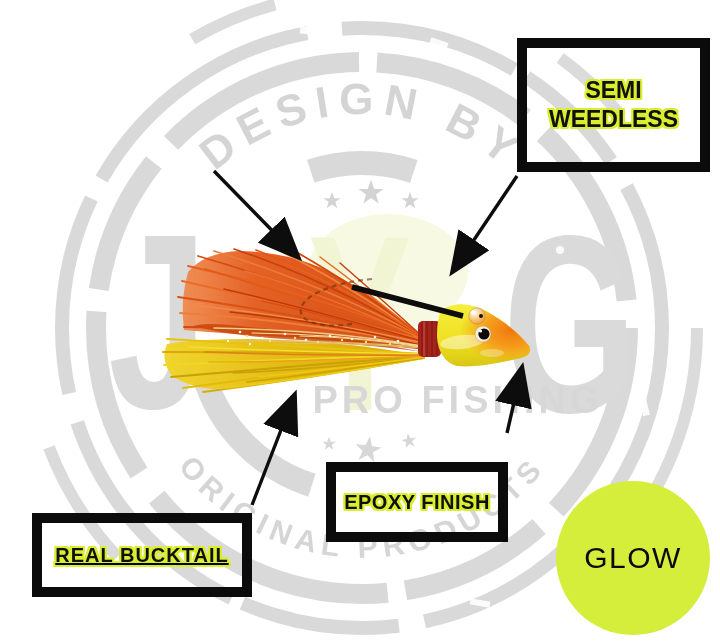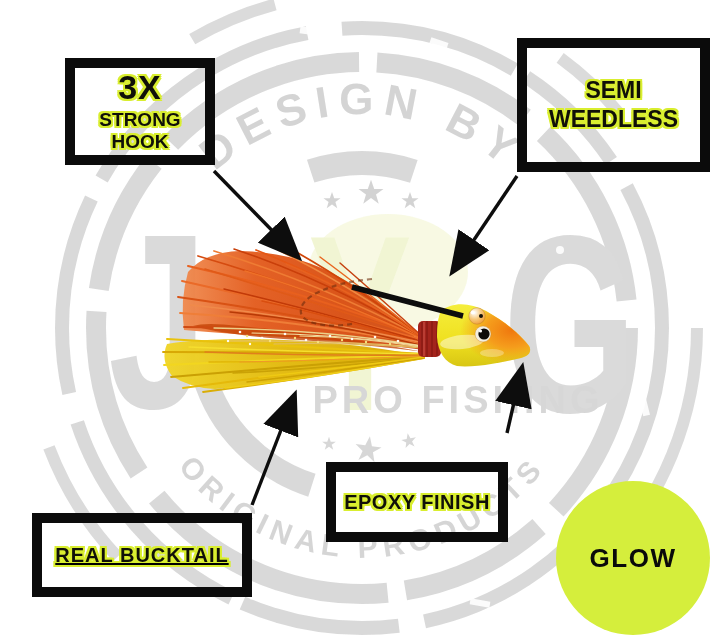--- a/index.html
+++ b/index.html
@@ -23,21 +23,21 @@
   .box-weedless{left:517px;top:38px;width:193px;height:134px;}
   .box-weedless .line{font-size:23px;line-height:1.25;letter-spacing:0px;}
   .box-epoxy{left:326px;top:438px;width:182px;height:80px;margin-top:24px;}
   .box-epoxy .line{font-size:20px;letter-spacing:0.5px;}
   .box-bucktail{left:32px;top:513px;width:220px;height:84px;text-decoration:underline;}
   .box-bucktail .line{font-size:20px;letter-spacing:1px;}
   .glow-badge{
     position:absolute;left:556px;top:481px;width:154px;height:154px;border-radius:50%;
     background:#d5ee3c;display:flex;align-items:center;justify-content:center;
   }
-  .glow-badge .txt{font-size:26px;font-weight:bold;letter-spacing:1.5px;color:#0a0a0a;}
+  .glow-badge .txt{font-size:30px;font-weight:normal;letter-spacing:1.5px;color:#0a0a0a;}
 </style>
 </head>
 <body>
 
 <div class="stage">
 
   <svg class="art" width="720" height="643" viewBox="0 0 720 643">
     <defs>
       <linearGradient id="gradO" x1="0" y1="0" x2="1" y2="0">
         <stop offset="0" stop-color="#f08a4e"></stop>
@@ -221,24 +221,20 @@
 
     <g stroke="#0d0d0d" stroke-width="3.4" fill="none">
       <line x1="214" y1="171" x2="295" y2="254" marker-end="url(#ah)"></line>
       <line x1="517" y1="176" x2="455" y2="268" marker-end="url(#ah)"></line>
       <line x1="507" y1="433" x2="521" y2="372" marker-end="url(#ah)"></line>
       <line x1="252" y1="505" x2="293" y2="399" marker-end="url(#ah)"></line>
       <line x1="352" y1="287" x2="463" y2="316" stroke-width="5.5"></line>
     </g>
   </svg>
 
-  <div class="callout box-hook">
-    <div class="outlined big">3X</div>
-    <div class="outlined small">STRONG HOOK</div>
-  </div>
 
   <div class="callout box-weedless">
     <div class="outlined line">SEMI WEEDLESS</div>
   </div>
 
   <div class="callout box-epoxy">
     <div class="outlined line">EPOXY FINISH</div>
   </div>
 
   <div class="callout box-bucktail">

